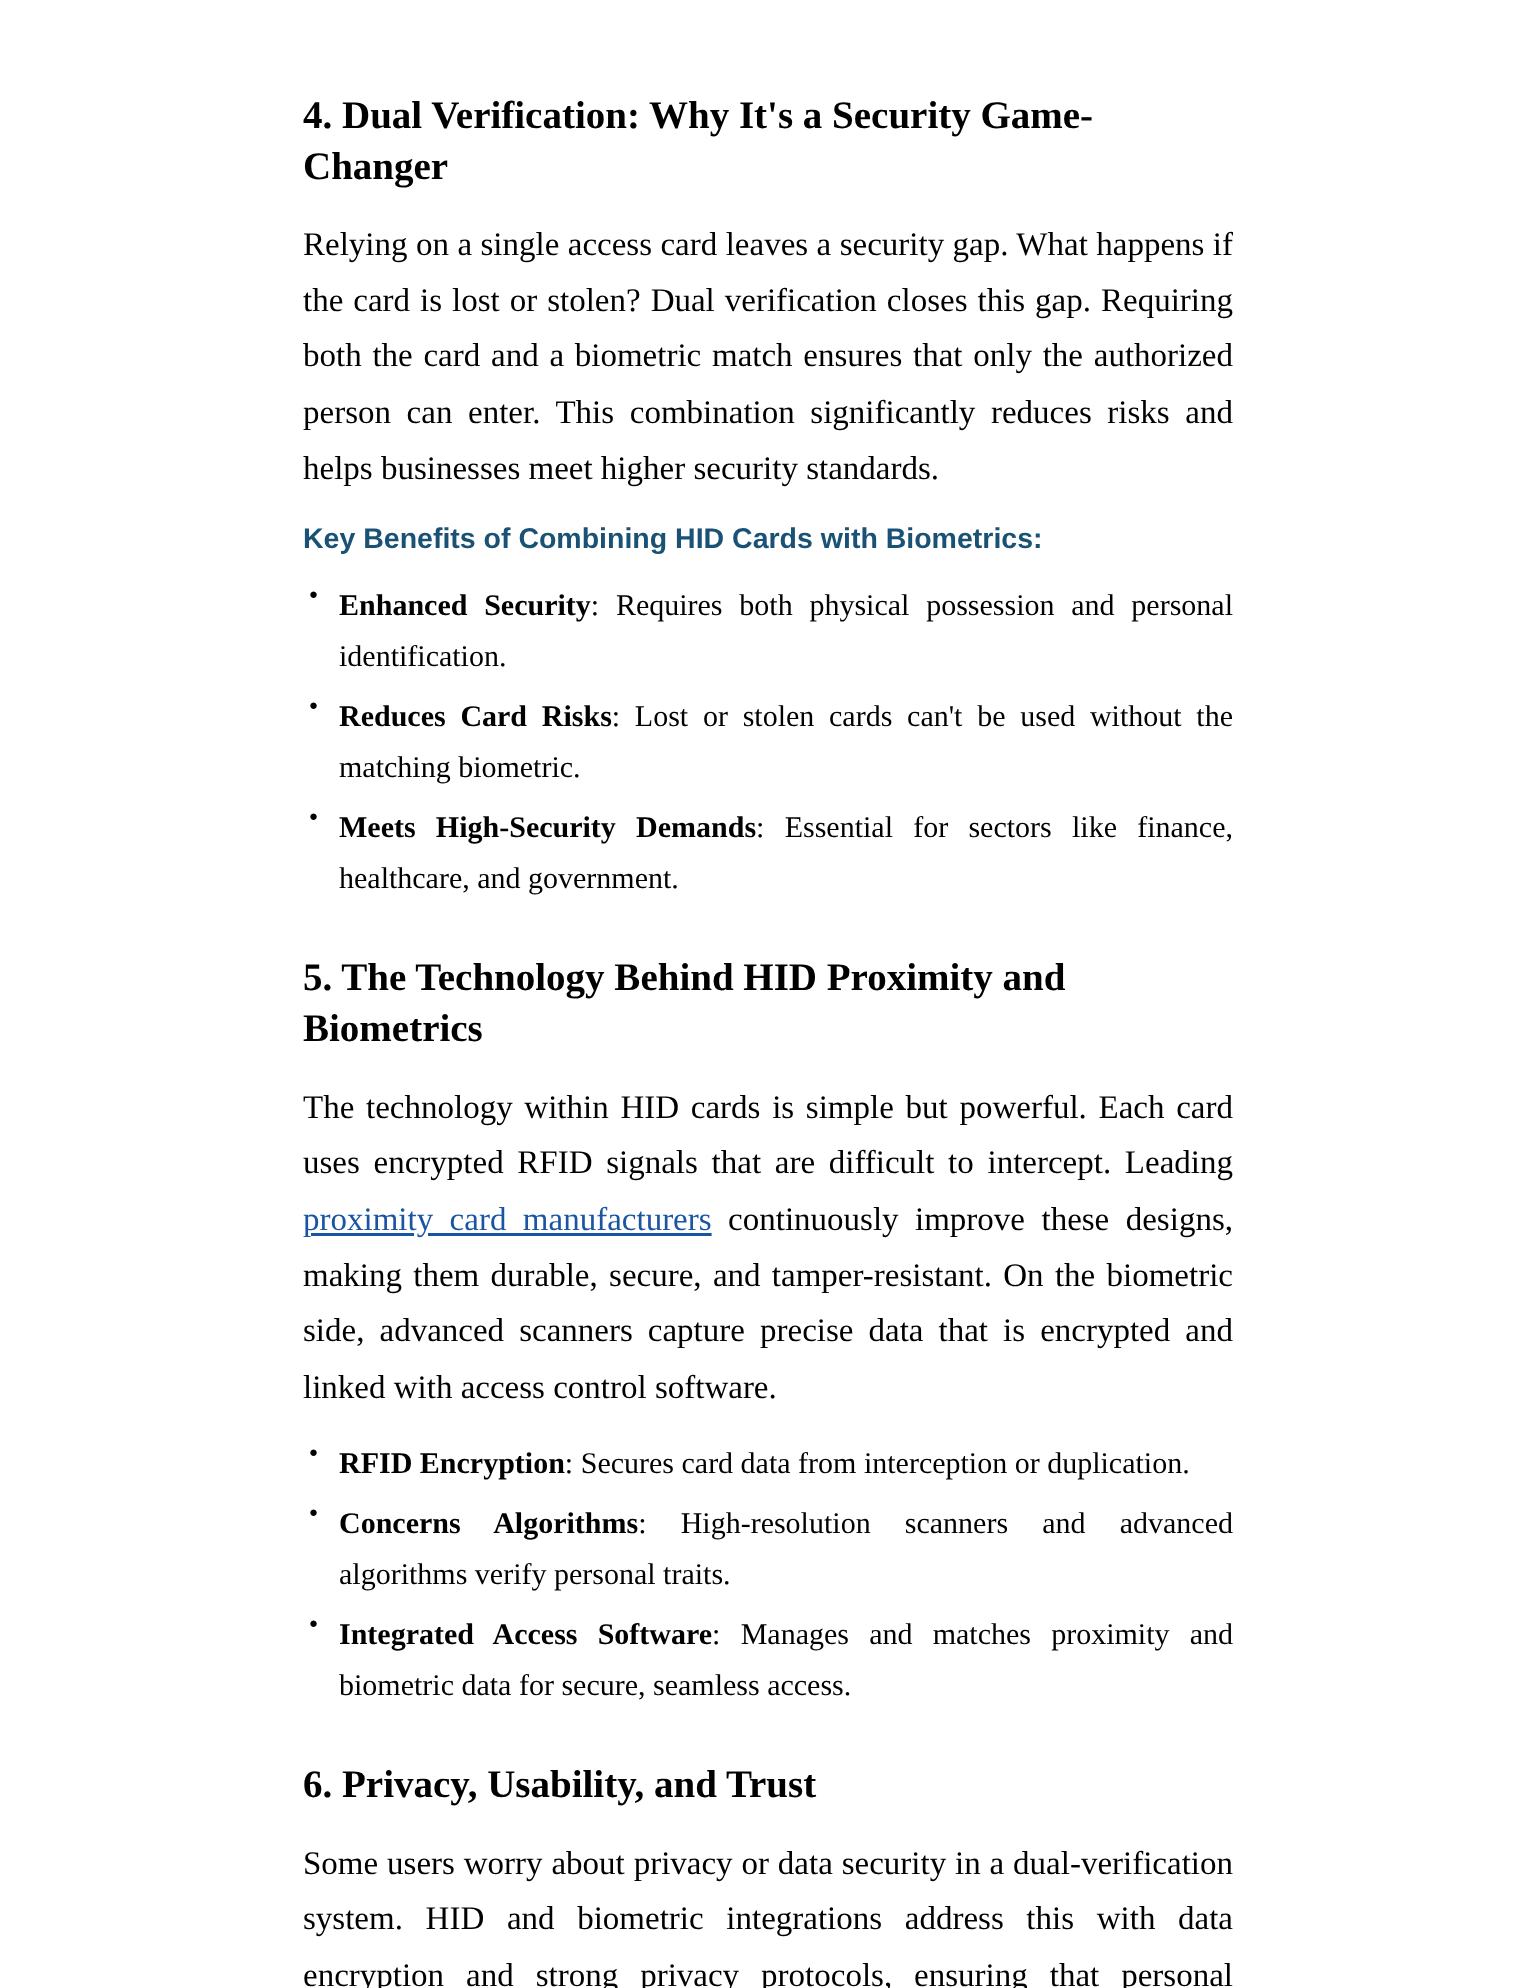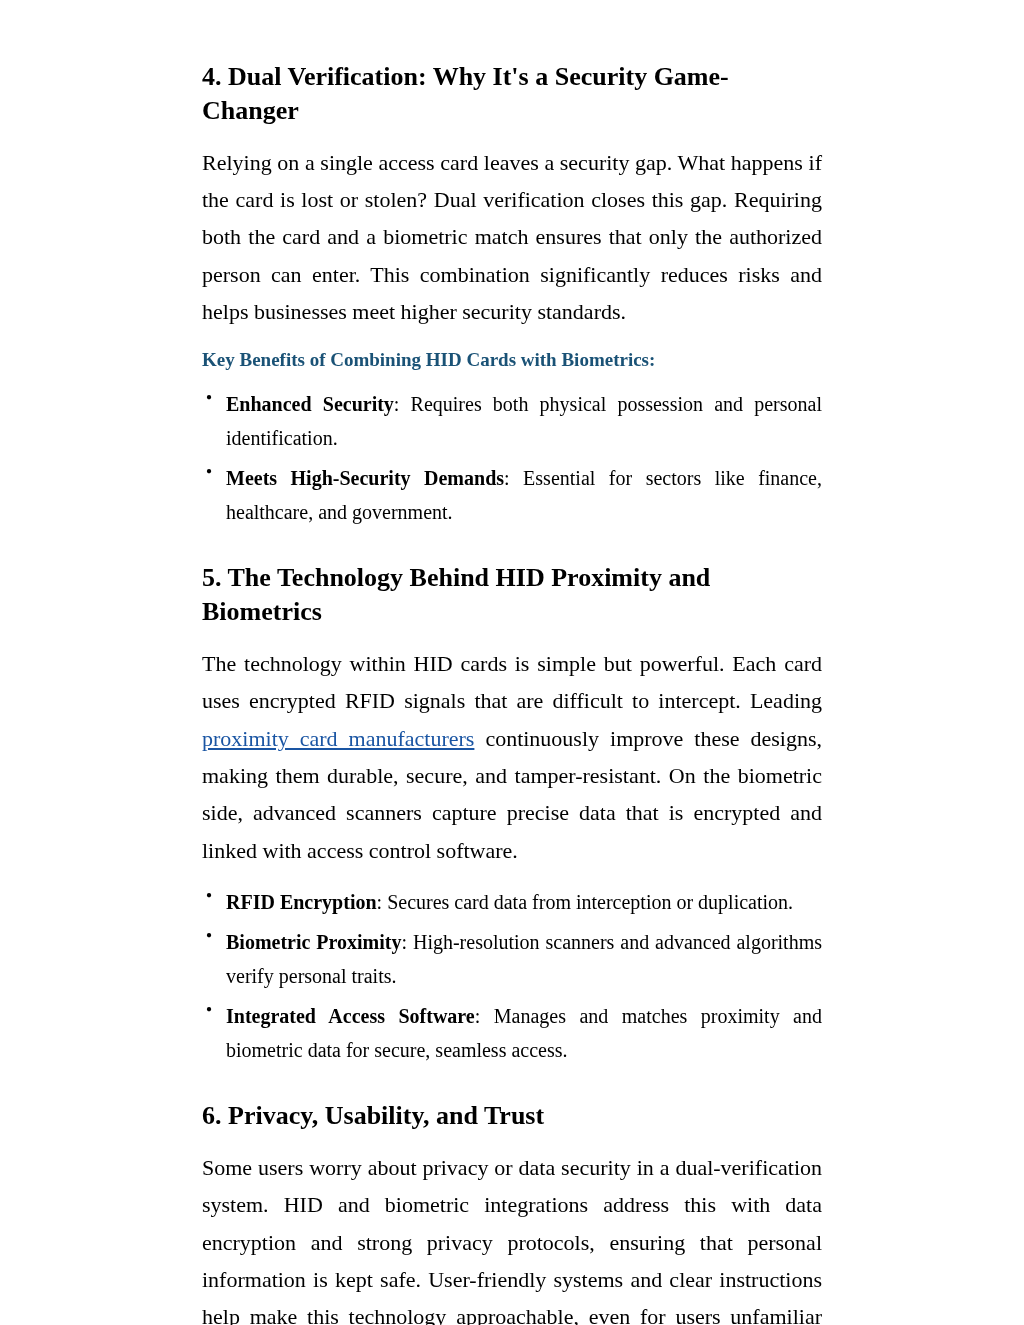--- a/index.html
+++ b/index.html
@@ -28,21 +28,21 @@
 
     h1.section-heading {
       font-family: Georgia, 'Times New Roman', serif;
       font-size: 26px;
       font-weight: bold;
       margin-bottom: 16px;
       line-height: 1.3;
     }
 
     h2.subsection-heading {
-      font-family: Liberation Serif, serif;
+      font-family: Liberation Sans, sans-serif;
       font-size: 19px;
       font-weight: bold;
       color: #1a5276;
       margin-bottom: 14px;
       line-height: 1.4;
     }
 
     .body-text {
       font-family: Georgia, 'Times New Roman', serif;
       font-size: 22px;
@@ -93,37 +93,40 @@
     <h1 class="section-heading">4. Dual Verification: Why It's a Security Game-Changer</h1>
     <p class="body-text">Relying on a single access card leaves a security gap. What happens if the card is lost or stolen? Dual verification closes this gap. Requiring both the card and a biometric match ensures that only the authorized person can enter. This combination significantly reduces risks and helps businesses meet higher security standards.</p>
 
     <div class="subsection">
       <h2 class="subsection-heading">Key Benefits of Combining HID Cards with Biometrics:</h2>
       <ul class="bullet-list">
         <li>
           <span class="bold">Enhanced Security</span><span>: Requires both physical possession and personal identification.</span>
         </li>
         <li>
+          <span class="bold">Reduces Card Risks</span><span>: Lost or stolen cards can't be used without the matching biometric.</span>
+        </li>
+        <li>
           <span class="bold">Meets High-Security Demands</span><span>: Essential for sectors like finance, healthcare, and government.</span>
         </li>
       </ul>
     </div>
   </div>
 
   <div class="section">
     <h1 class="section-heading">5. The Technology Behind HID Proximity and Biometrics</h1>
     <p class="body-text">The technology within HID cards is simple but powerful. Each card uses encrypted RFID signals that are difficult to intercept. Leading <a class="inline-link" href="#">proximity card manufacturers</a> continuously improve these designs, making them durable, secure, and tamper-resistant. On the biometric side, advanced scanners capture precise data that is encrypted and linked with access control software.</p>
 
     <div class="subsection">
       <ul class="bullet-list">
         <li>
           <span class="bold">RFID Encryption</span><span>: Secures card data from interception or duplication.</span>
         </li>
         <li>
-          <span class="bold">Biometric Proximity</span><span>: High-resolution scanners and advanced algorithms verify personal traits.</span>
+          <span class="bold">Concerns Algorithms</span><span>: High-resolution scanners and advanced algorithms verify personal traits.</span>
         </li>
         <li>
           <span class="bold">Integrated Access Software</span><span>: Manages and matches proximity and biometric data for secure, seamless access.</span>
         </li>
       </ul>
     </div>
   </div>
 
   <div class="section">
     <h1 class="section-heading">6. Privacy, Usability, and Trust</h1>

